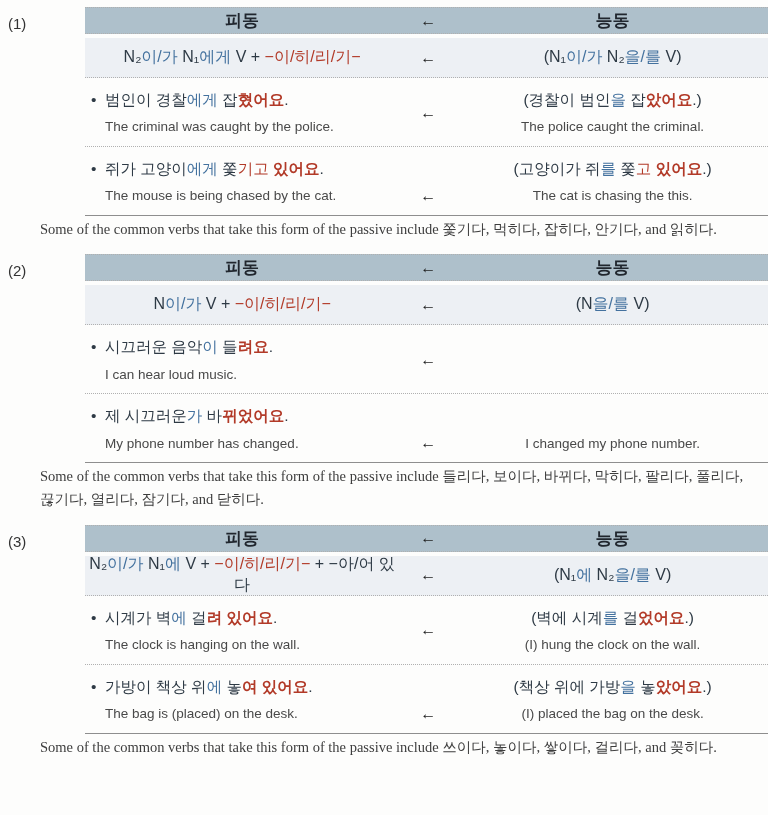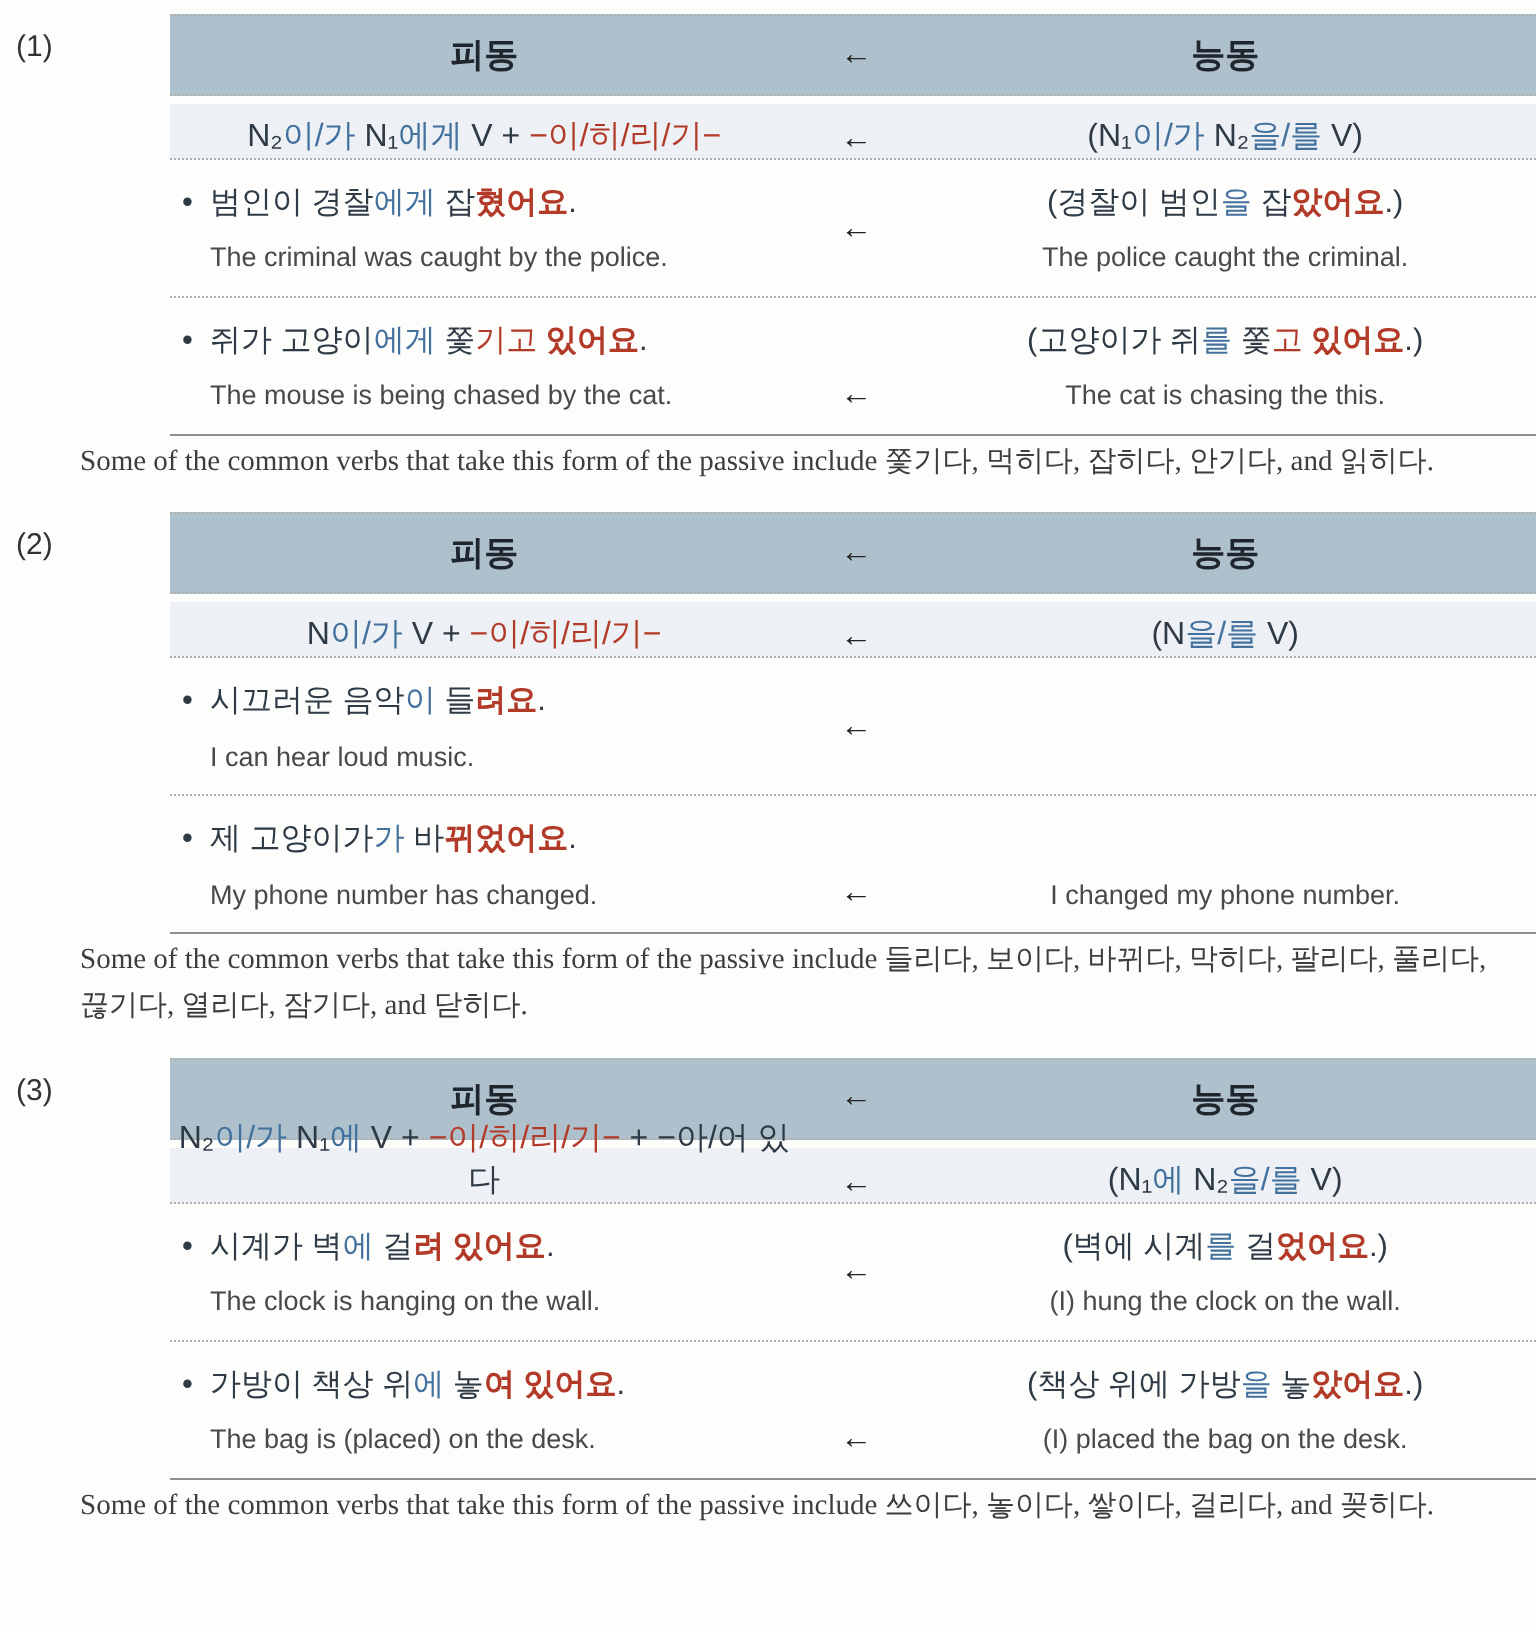--- a/index.html
+++ b/index.html
@@ -26,27 +26,27 @@
   .section-number{
     width:85px;flex:0 0 85px;padding:8px 0 0 8px;
     font-size:15px;color:#333;
   }
   .tbl{flex:1 1 auto;margin-right:0;}
   .tbl-header{
     display:flex;align-items:center;
     background:var(--header_bg);
     border-top:1px dotted var(--border_dot);
     border-bottom:1px dotted var(--border_dot);
-    height:41px;margin-bottom:4px;
+    height:27px;margin-bottom:4px;
   }
   .tbl-formula{
-    display:flex;align-items:flex-end;
+    display:flex;align-items:center;
     background:var(--formula_bg);
     border-bottom:1px dotted var(--border_dot);
-    height:28px;
+    height:40px;
   }
   .cell-passive{flex:0 0 46%;text-align:center;}
   .cell-arrow{flex:0 0 58px;text-align:center;color:#222;font-size:16px;}
   .cell-active{flex:1 1 auto;text-align:center;}
   .hdr-label{font-size:17px;font-weight:bold;color:#20262e;}
   .formula-text{font-size:16px;color:var(--dark);}
   .tbl-row{
     display:flex;align-items:center;
     border-bottom:1px dotted var(--border_dot);
     padding:11px 0 10px 0;background:transparent;
@@ -133,21 +133,21 @@
   <div class="tbl-row">
     <div class="row-passive">
       <div class="kr-line"><span class="bullet">•</span><span><span>시끄러운 음악</span><span class="c-blue">이</span><span> 들</span><span class="c-red bld">려요</span><span>.</span></span></div>
       <div class="en-line">I can hear loud music.</div>
     </div>
     <div class="cell-arrow">←</div>
   </div>
 
   <div class="tbl-row">
     <div class="row-passive">
-      <div class="kr-line"><span class="bullet">•</span><span><span>제 고양이가</span><span class="c-blue">가</span><span> 바</span><span class="c-red bld">뀌었어요</span><span>.</span></span></div>
+      <div class="kr-line"><span class="bullet">•</span><span><span>제 시끄러운</span><span class="c-blue">가</span><span> 바</span><span class="c-red bld">뀌었어요</span><span>.</span></span></div>
       <div class="en-line">My phone number has changed.</div>
     </div>
     <div class="cell-arrow">←</div>
     <div class="row-active">
       <div class="en-line">I changed my phone number.</div>
     </div>
   </div>
 </div>
       </div>
     </div>

